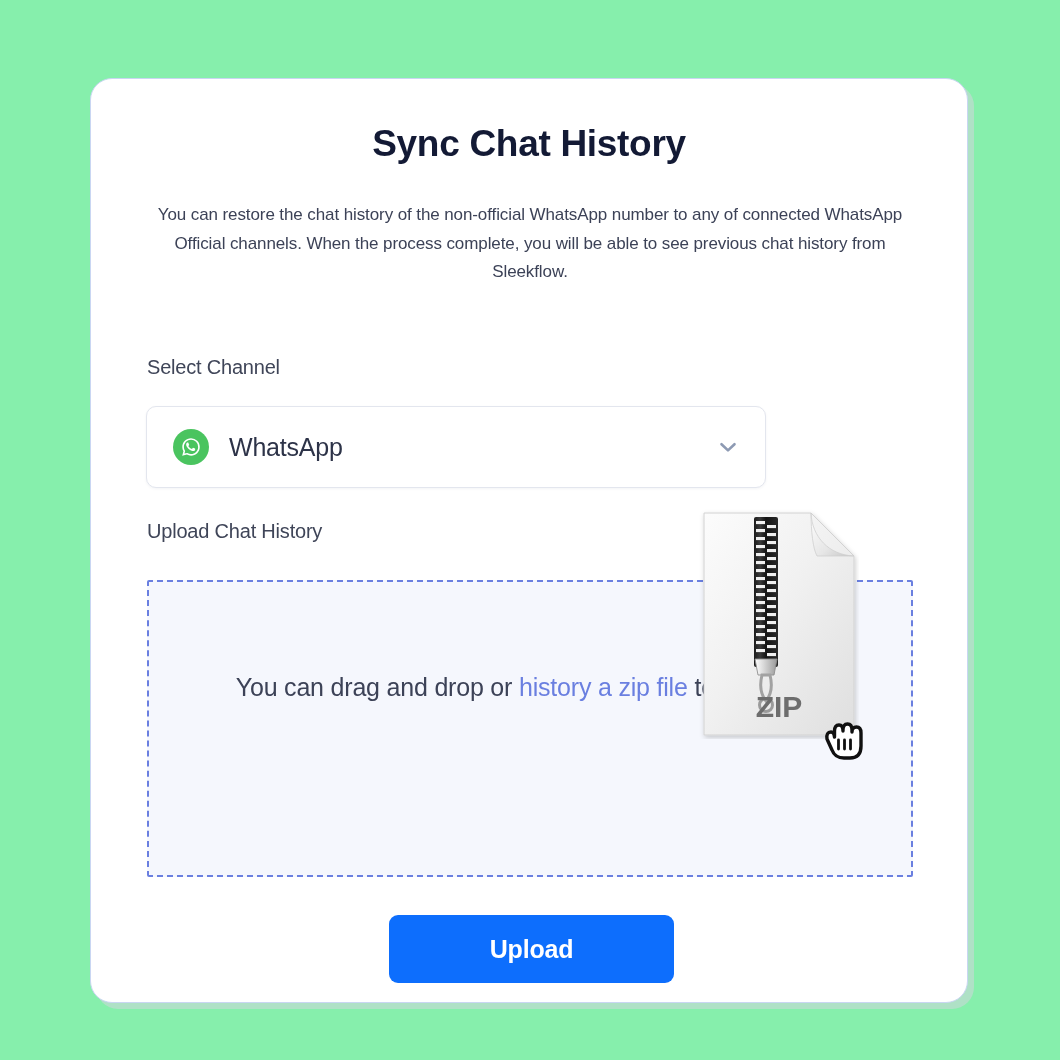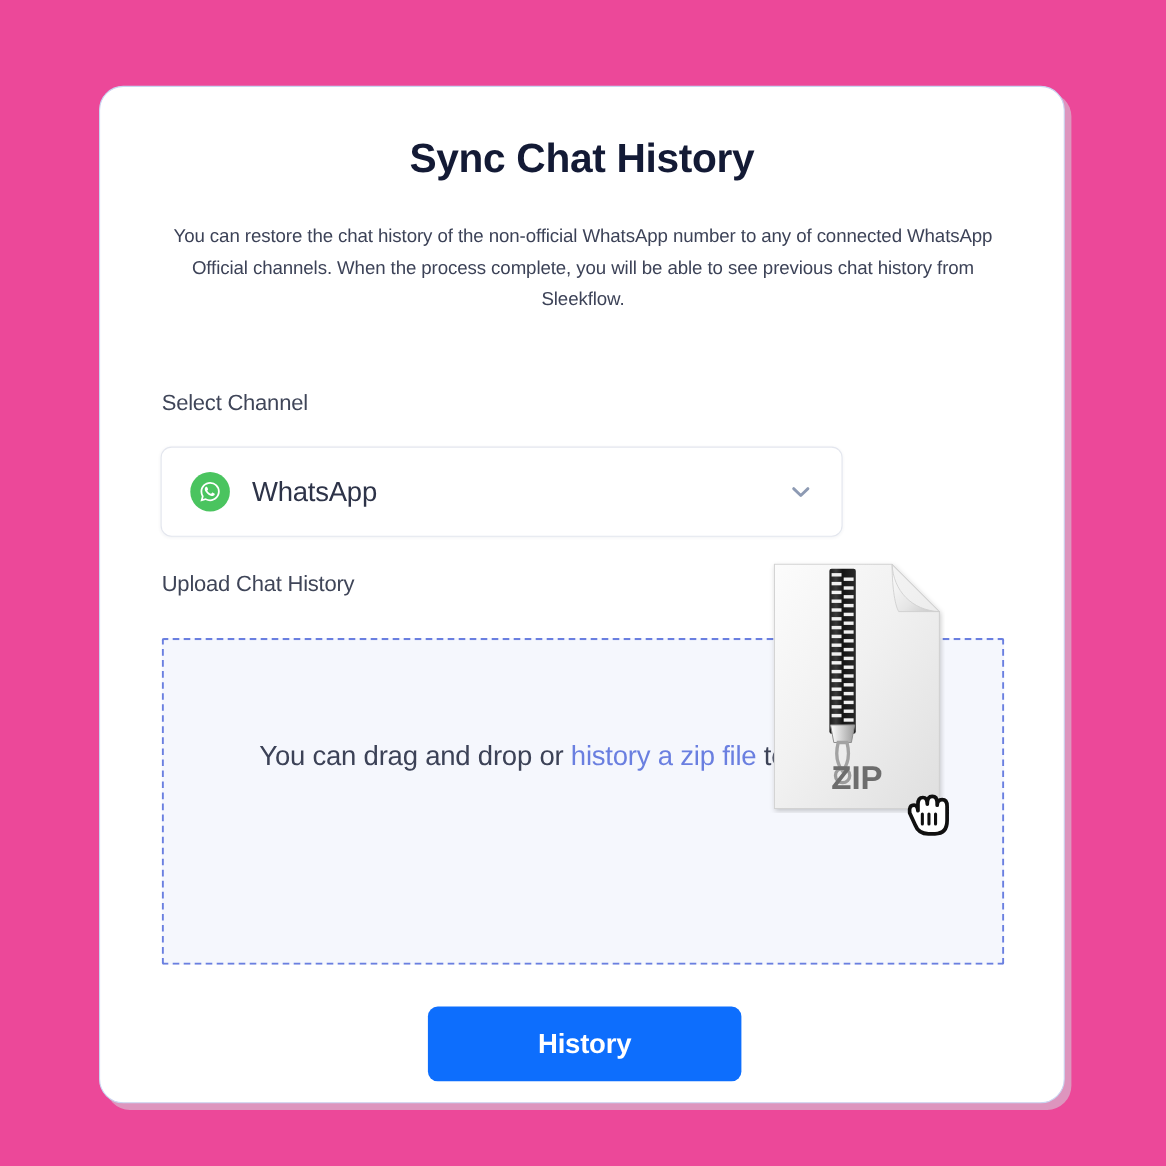--- a/index.html
+++ b/index.html
@@ -9,21 +9,21 @@
     height: 1060px;
     background: #000000;
     font-family: "Liberation Sans", sans-serif;
     -webkit-font-smoothing: antialiased;
   }
 
   #root {
     position: relative;
     width: 1060px;
     height: 1060px;
-    background: #ec4899;
+    background: #86efac;
     overflow: hidden;
   }
 
   
   .card {
     position: absolute;
     left: 90px;
     top: 78px;
     width: 878px;
     height: 925px;
@@ -306,16 +306,16 @@
       <svg width="56" height="56" viewBox="0 0 56 56" aria-hidden="true">
         <g>
           <path d="M10 26 q-1 -7 4 -7 q3 0 3.5 5 l0 -6 q0 -6 4.5 -6 q4 0 4 6 l0 -1 q0 -6 4.5 -6 q4.5 0 4.5 6 l0 2 q0 -5 4.5 -5 q4.5 0 4.5 6 l0 13 q0 12 -11 12 l-6 0 q-9 0 -12 -8 l-5 -11 z" fill="#ffffff" stroke="#101010" stroke-width="3.4" stroke-linejoin="round"></path>
           <path d="M21.5 27 l0 9" stroke="#101010" stroke-width="2.8" stroke-linecap="round"></path>
           <path d="M27.5 27 l0 9" stroke="#101010" stroke-width="2.8" stroke-linecap="round"></path>
           <path d="M33.5 27 l0 9" stroke="#101010" stroke-width="2.8" stroke-linecap="round"></path>
         </g>
       </svg>
     </div>
 
-    <button class="upload-btn">History</button>
+    <button class="upload-btn">Upload</button>
 
   </div>
 </div>
 
 </body></html>

